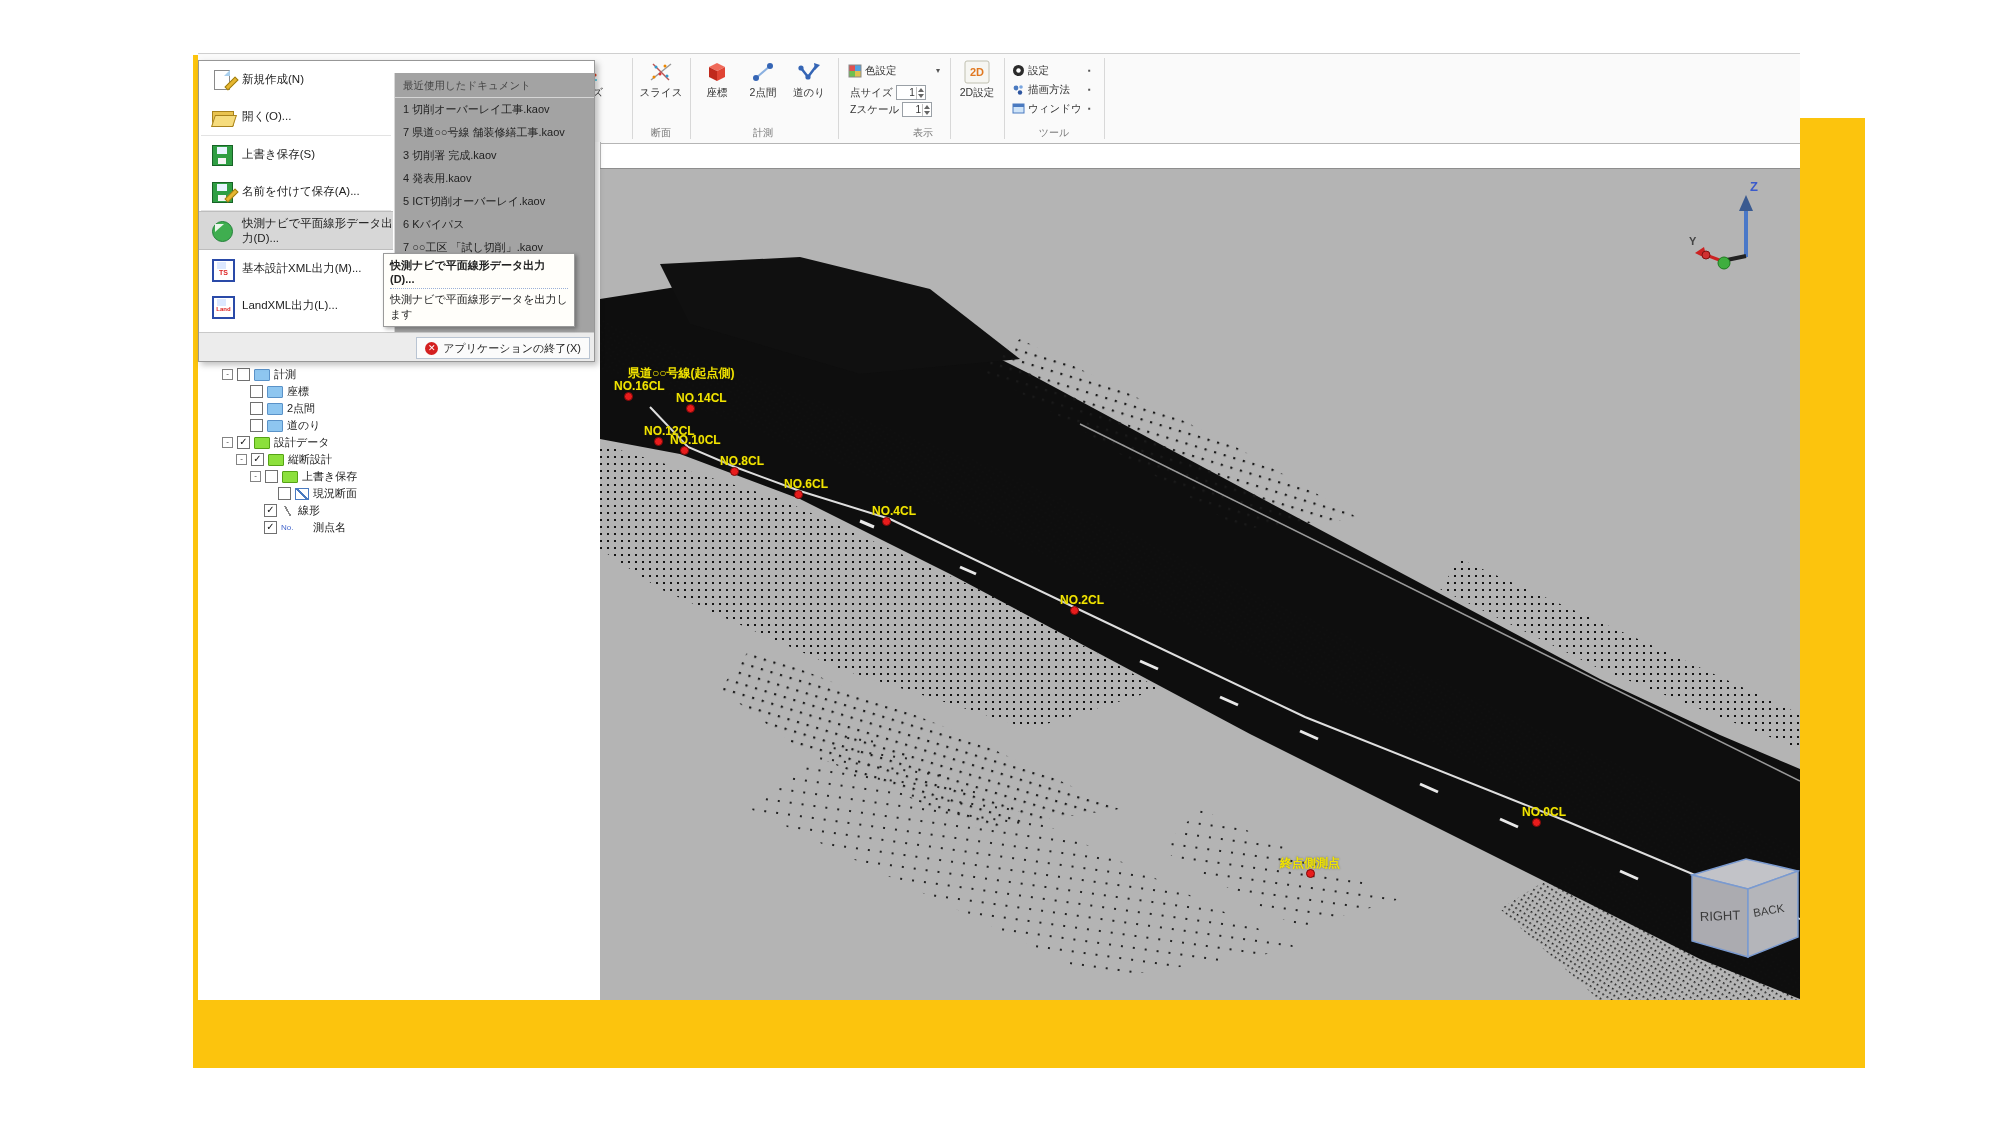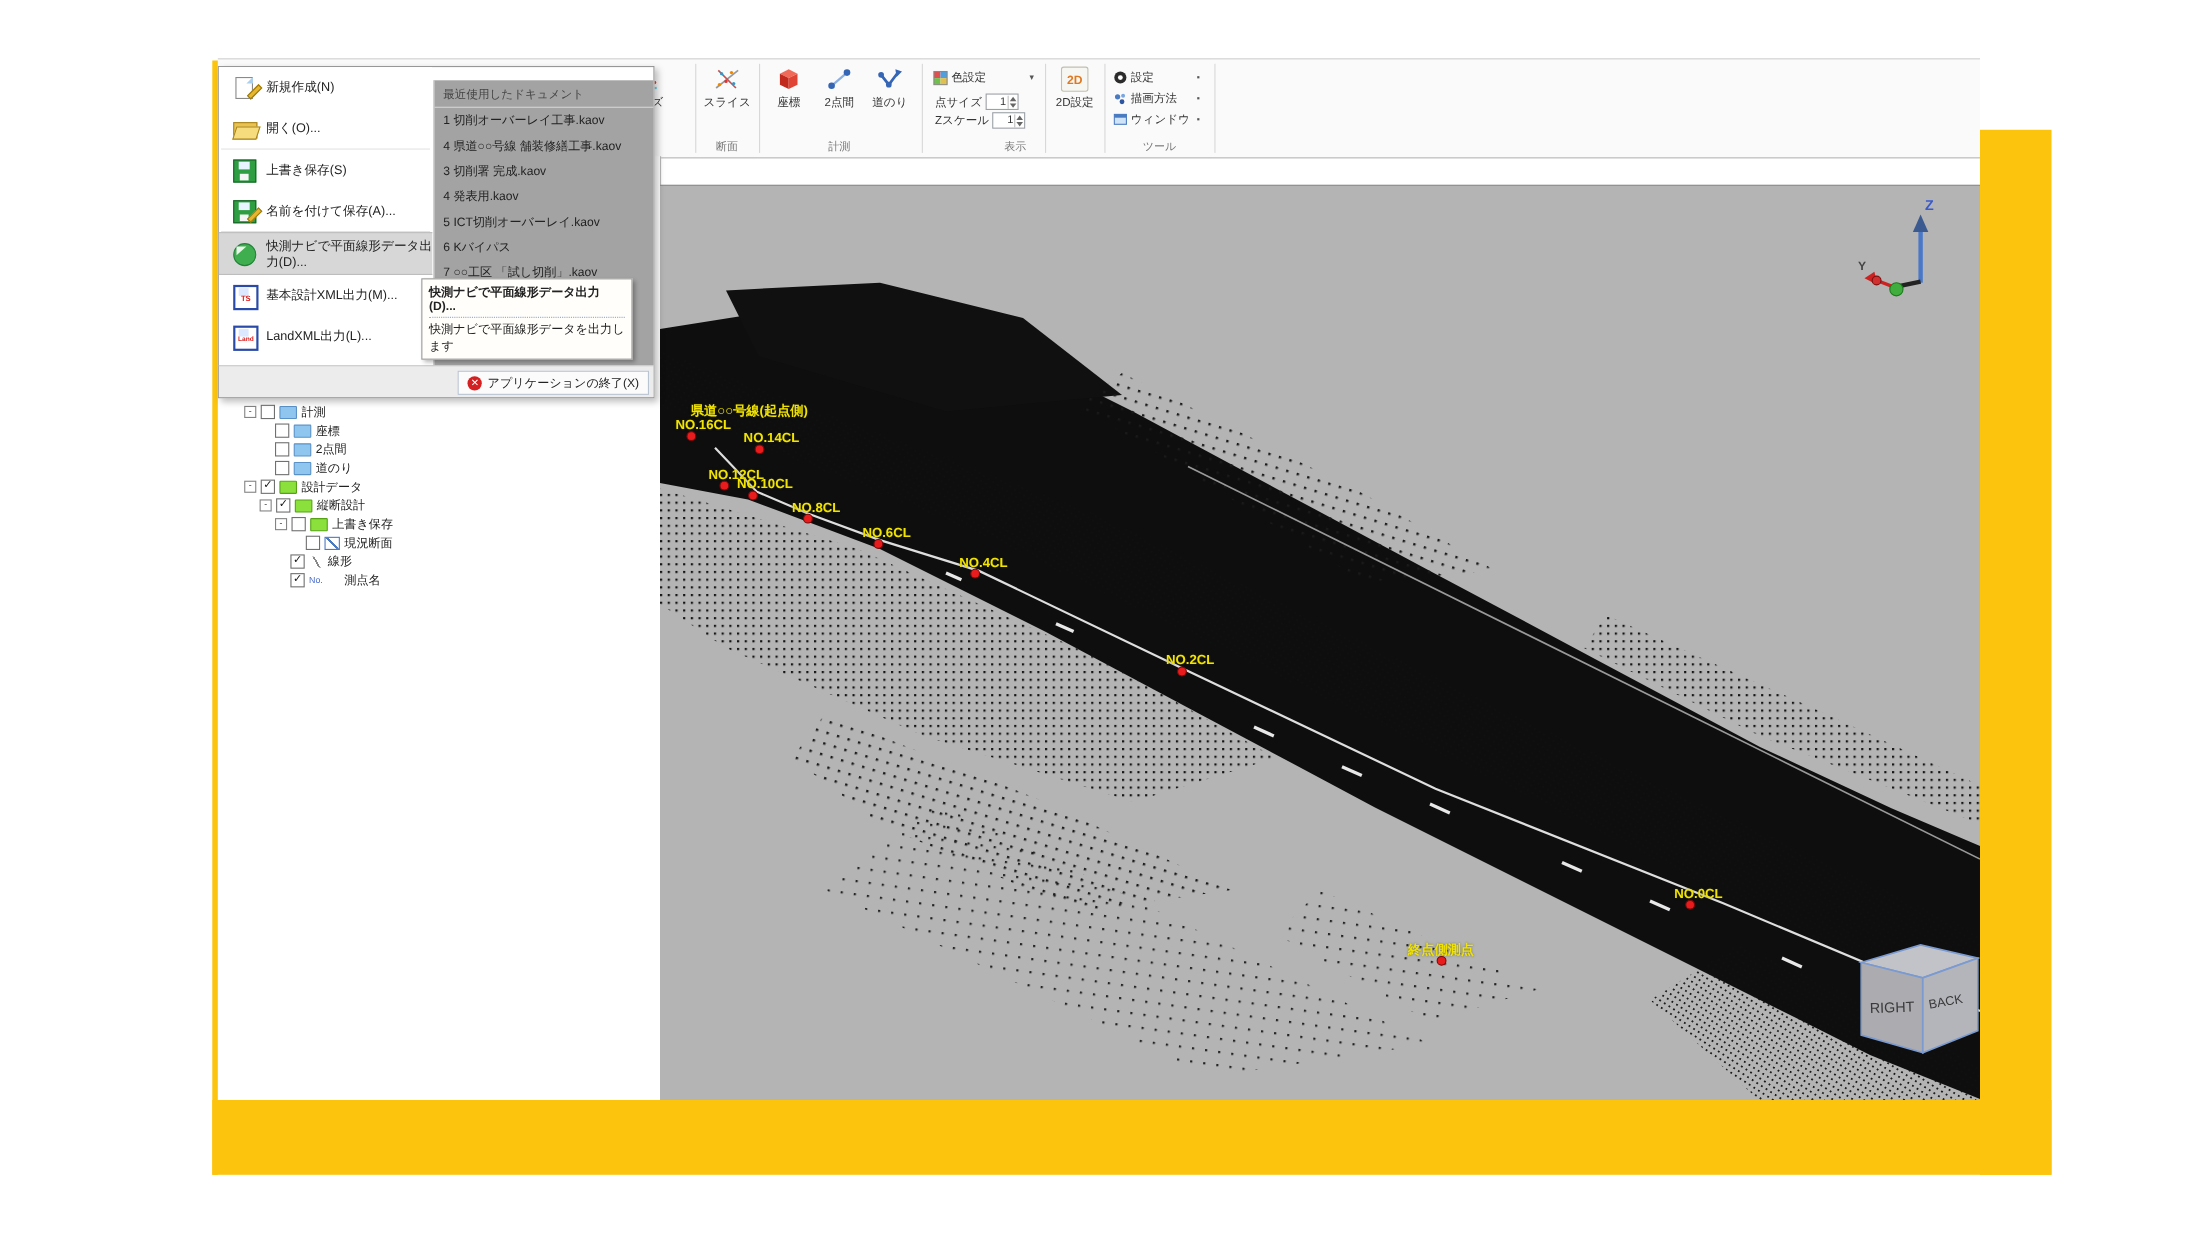--- a/index.html
+++ b/index.html
@@ -431,21 +431,21 @@
               <span style="font-size:6px;">Land</span>
             </span>
           </span>
         <span>LandXML出力(L)...</span>
       </div>
     </div>
 
     <div id="menu-right">
       <div id="recent-head">最近使用したドキュメント</div>
       <div class="ritem">1 切削オーバーレイ工事.kaov</div>
-      <div class="ritem">4 県道○○号線 舗装修繕工事.kaov</div>
+      <div class="ritem">7 県道○○号線 舗装修繕工事.kaov</div>
       <div class="ritem">3 切削署 完成.kaov</div>
       <div class="ritem">4 発表用.kaov</div>
       <div class="ritem">5 ICT切削オーバーレイ.kaov</div>
       <div class="ritem">6 Kバイパス</div>
       <div class="ritem">7 ○○工区 「試し切削」.kaov</div>
       <div class="ritem">8 スライス用 ...</div>
     </div>
 
     <div id="menu-bottom">
       <div id="exit-btn">

